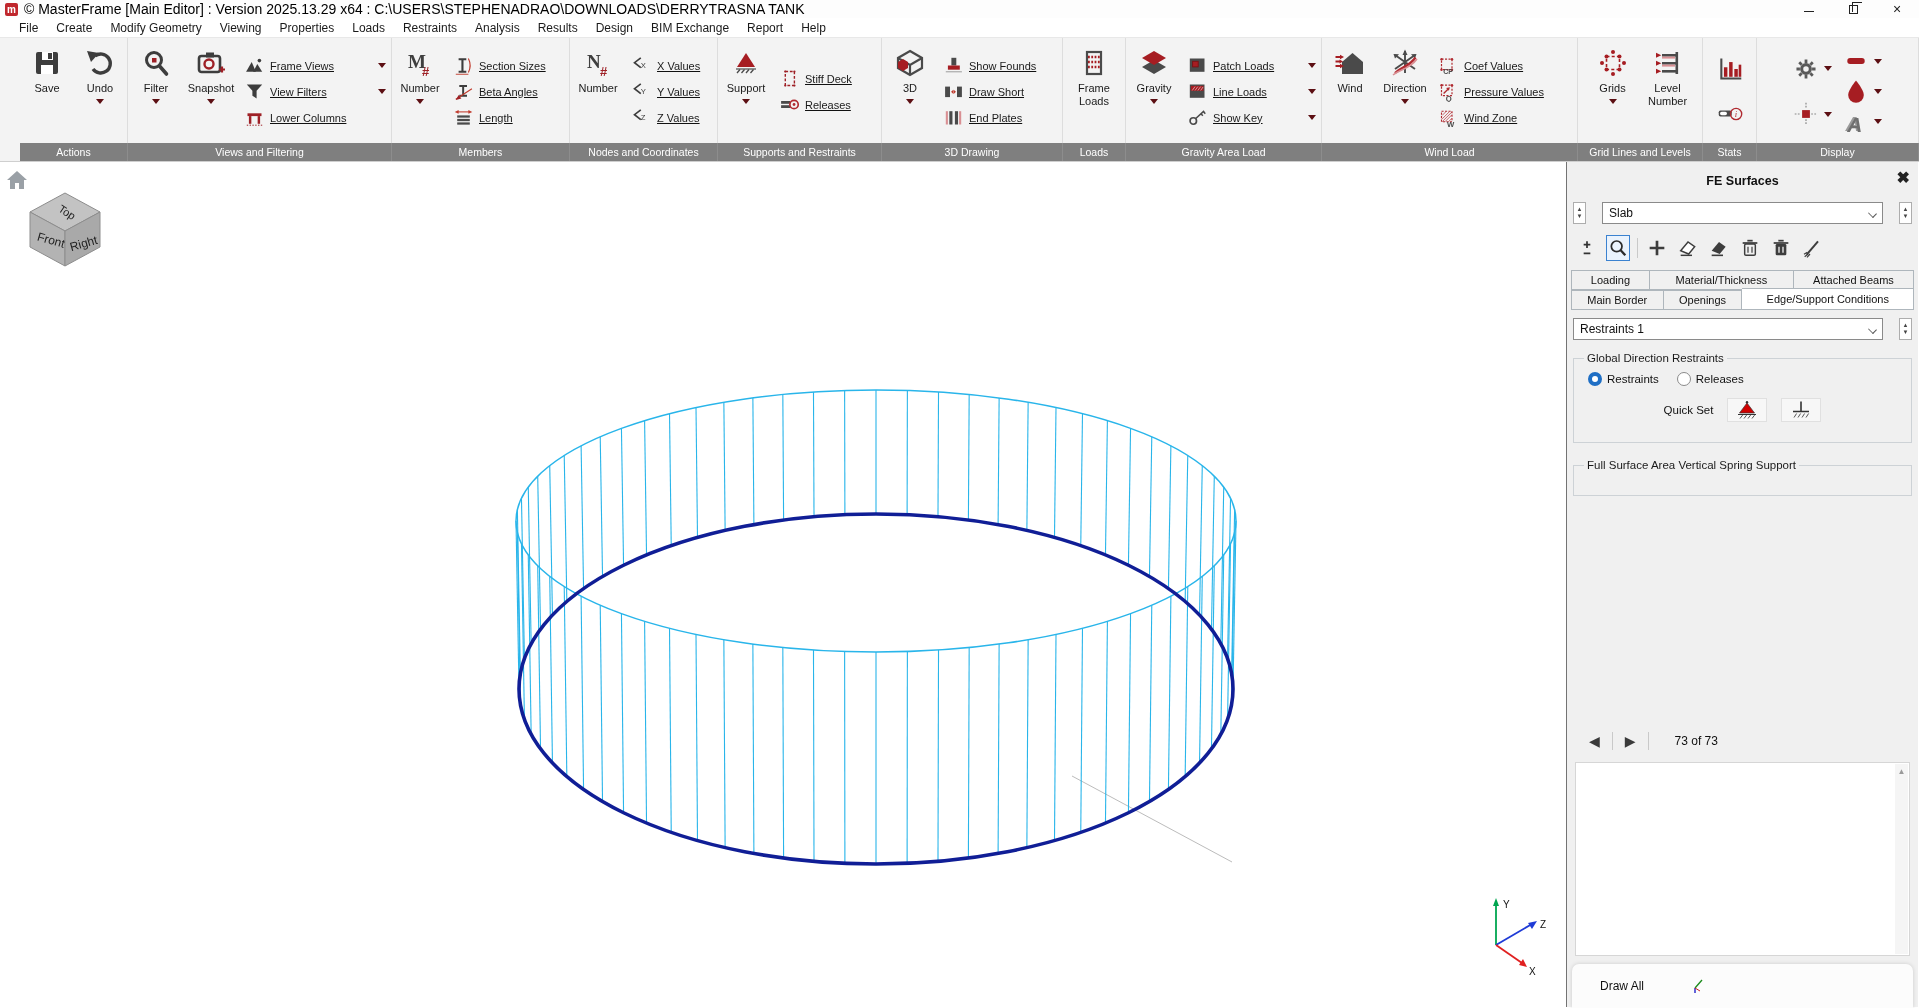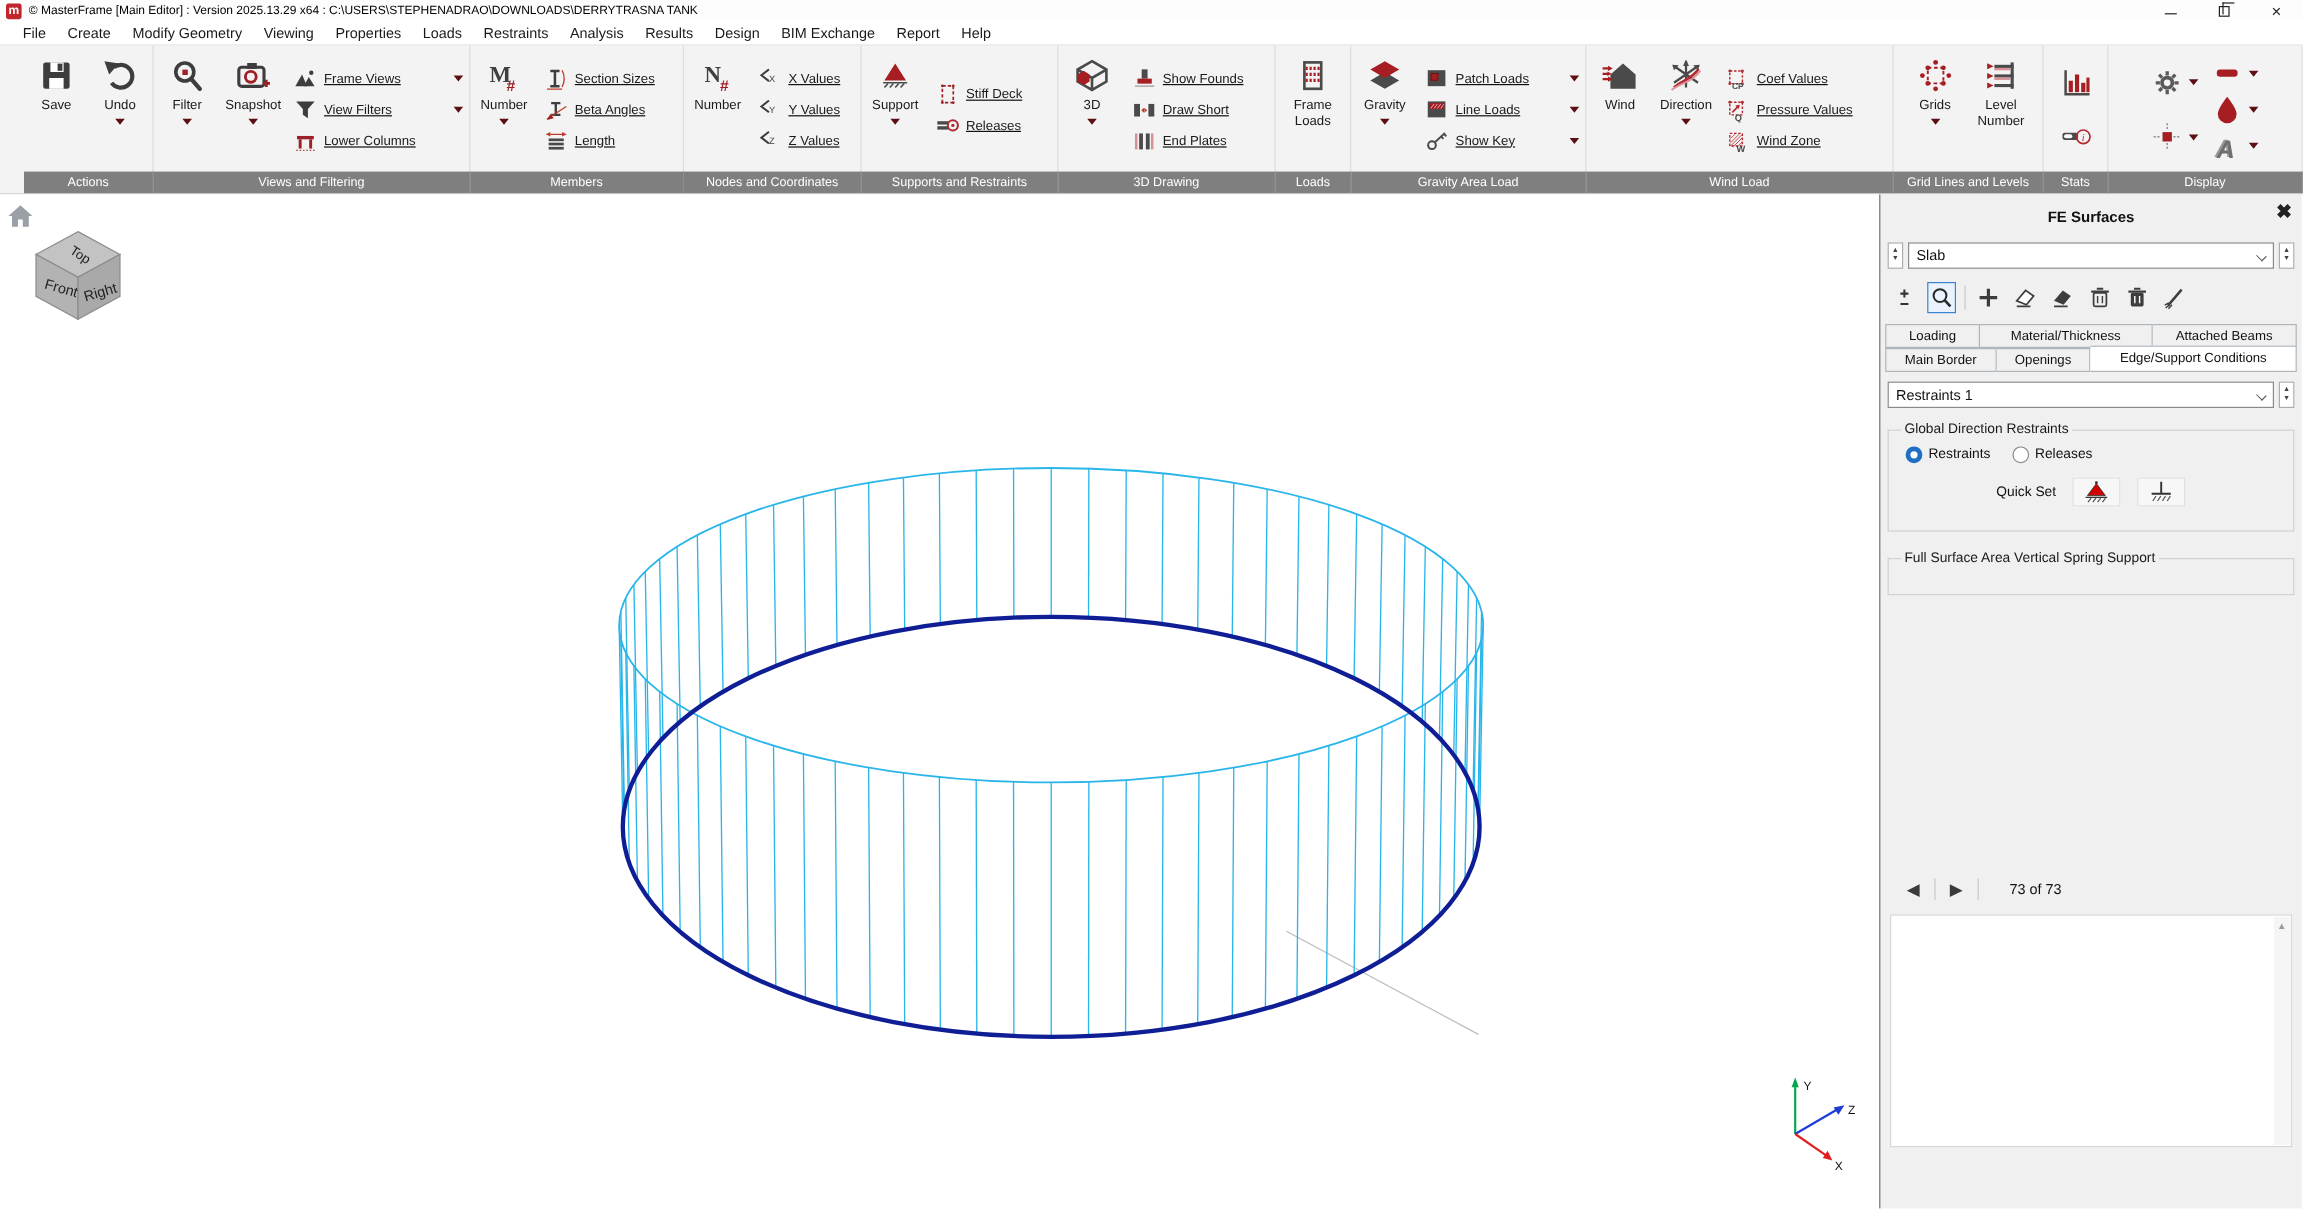--- a/index.html
+++ b/index.html
@@ -3,21 +3,21 @@
 <meta charset="utf-8">
 <style>
   * { box-sizing: border-box; margin: 0; padding: 0; }
   html,body { width:1919px; height:1008px; overflow:hidden; }
   body { font-family:"Liberation Sans", sans-serif; font-size:12px; color:#111; background:#fff; position:relative; }
 
   
   .titlebar { height:18px; background:#fdfdfd; display:flex; align-items:center; gap:6px; padding-left:5px; }
   .logo { width:13px; height:13px; border-radius:2px; background:#c0272d; color:#fff; font-size:10px; font-weight:bold;
           display:flex; align-items:center; justify-content:center; }
-  .wtitle { font-size:10px; color:#000; }
+  .wtitle { font-size:14px; color:#000; }
   .wincontrols { margin-left:auto; display:flex; height:18px; }
   .winbtn { width:44px; display:flex; align-items:center; justify-content:center; color:#222; }
   .ico-min { width:10px; border-bottom:1.5px solid #222; height:1px; margin-top:4px; }
   .ico-restore { width:9px; height:9px; border:1.2px solid #222; position:relative; }
   .ico-restore::before { content:""; position:absolute; left:2px; bottom:2px; width:9px; height:9px; border:1.2px solid #222; border-right:none; border-bottom:none; background:transparent; top:-4px; left:2px;}
   .ico-close { font-size:14px; line-height:14px; }
 
   
   .menubar { height:19px; background:#fff; display:flex; align-items:center; padding-left:10px; }
   .menuitem { padding:0 9px; font-size:12px; color:#1a1a1a; }
@@ -45,21 +45,21 @@
   .home { position:absolute; left:6px; top:8px; }
   .viewcube { position:absolute; left:22px; top:26px; }
   .tanksvg { position:absolute; inset:0; }
   .triad { position:absolute; right:16px; bottom:26px; }
 
   
   .panel { width:352px; background:#f0f0f0; border-left:1px solid #737373; position:relative; font-size:11.5px; }
   .phead { height:30px; display:flex; align-items:center; justify-content:center; position:relative; padding-top:8px;}
   .ptitle { font-size:12.5px; font-weight:bold; color:#111; }
   .pclose { position:absolute; right:8px; top:8px; font-size:16px; font-weight:bold; color:#222; line-height:16px; }
-  .comborow { display:flex; align-items:center; margin:10px 6px 0 6px; gap:4px; height:22px;}
+  .comborow { display:flex; align-items:center; margin:10px 6px 0 6px; gap:16px; height:22px;}
   .spin { width:13px; height:22px; background:#fff; border:1px solid #adadad; display:flex; flex-direction:column; align-items:center; justify-content:center; font-size:6px; color:#444; line-height:7px;}
   .combo { flex:1; height:22px; background:#fff; border:1px solid #8a8a8a; display:flex; align-items:center; padding-left:6px; font-size:12px; position:relative; }
   .chev { position:absolute; right:6px; top:7px; width:7px; height:7px; border-right:1.6px solid #555; border-bottom:1.6px solid #555; transform:rotate(45deg) scale(1,.8); }
   .ptools { display:flex; align-items:center; gap:7px; margin:10px 4px 0 8px; height:28px; }
   .ptool { display:flex; align-items:center; justify-content:center; width:24px; height:26px; }
   .ptool.sel { border:1.5px solid #3b82d0; background:#eaf3fd; }
   .ptool-sep { width:1px; height:20px; background:#c9c9c9; }
   .tabs { display:flex; margin:8px 4px 0 4px; }
   .tab { background:#f0f0f0; border:1px solid #aeb6bc; border-left:none; height:20px; display:flex; align-items:center; justify-content:center; font-size:11px; color:#111; white-space:nowrap; overflow:hidden;}
   .tab:first-child { border-left:1px solid #aeb6bc; }
@@ -888,14 +888,22 @@
       <span class="navsep"></span>
       <span class="navpos">73 of 73</span>
     </div>
 
     <div class="listbox">
       <div class="lb-scroll">
         <div class="lb-up">▲</div>
       </div>
     </div>
 
+    <div class="pfooter">
+      <span class="drawall">Draw All</span>
+      <svg width="16" height="16" viewBox="0 0 16 16">
+        <path d="M12 2 L5 10" stroke="#1a8a1a" stroke-width="1.4" fill="none"></path>
+        <path d="M5 10 L5 15" stroke="#2222cc" stroke-width="1.4" fill="none"></path>
+        <path d="M5 10 L10 13" stroke="#cc2222" stroke-width="1" fill="none"></path>
+      </svg>
+    </div>
   </div>
 </div>
 
 </body></html>

